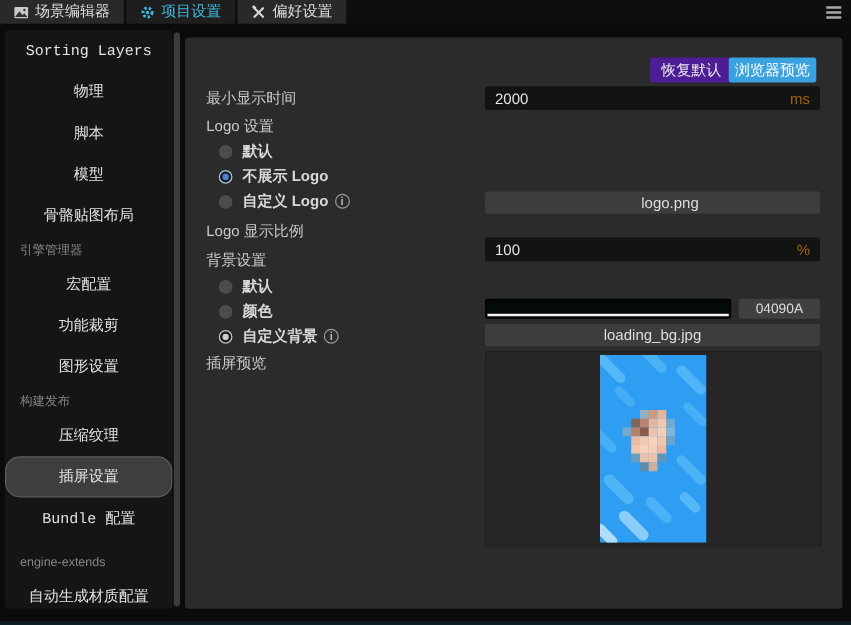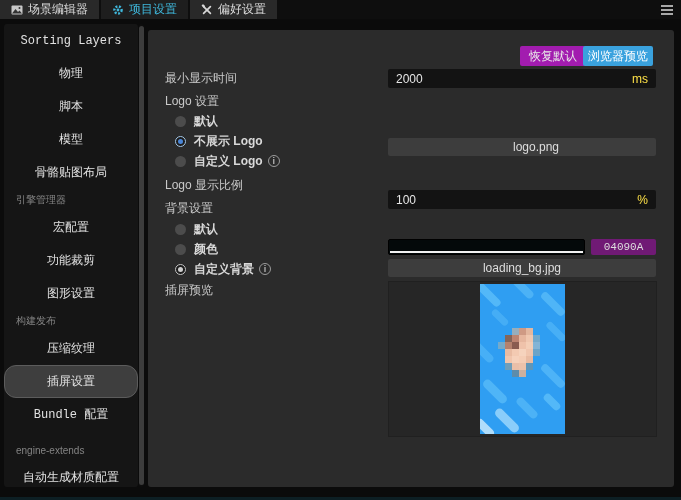--- a/index.html
+++ b/index.html
@@ -26,63 +26,63 @@
                  font-size:10px; color:#848484; }
   .side-header.mt { margin-top:8px; }
   .side-scroll { position:absolute; left:139px; top:24px; width:5px; height:463px; background:#0e0e0e; border-radius:3px; }
   .side-scroll .thumb { position:absolute; left:0; top:2px; width:5px; height:459px; background:#3c3c3c; border-radius:3px; }
 
   
   .main { position:absolute; left:148px; top:30px; width:526px; height:457px; background:#2b2b2b; border-radius:3px; }
 
   .btn { position:absolute; top:16px; height:20px; display:flex; align-items:center; justify-content:center;
          font-size:12px; border-radius:2px; cursor:pointer; }
-  .btn-reset { left:372px; width:66px; background:#a21caf; color:#e8e8e8; }
+  .btn-reset { left:372px; width:66px; background:#4c1d95; color:#e8e8e8; }
   .btn-preview { left:435px; width:70px; background:#3aa2de; color:#ffffff; }
 
   .lbl { position:absolute; left:17px; font-size:12px; color:#c9c9c9; white-space:nowrap; }
   #lbl-min-time   { top:40px; }
   #lbl-logo-sec   { top:63px; }
   #lbl-logo-scale { top:147px; }
   #lbl-bg-sec     { top:170px; }
   #lbl-preview    { top:252px; }
 
   .field { position:absolute; left:240px; width:268px; height:19px; background:#131313; border-radius:2px;
            display:flex; align-items:center; }
   .field input { background:transparent; border:none; outline:none; color:#e6e6e6; font-size:12px;
                  padding:0 8px; width:100%; font-family:inherit; }
-  .field .unit { position:absolute; right:8px; color:#fde047; font-size:12px;margin-left:8px; }
+  .field .unit { position:absolute; right:8px; color:#a16207; font-size:12px;margin-left:8px; }
   #field-min   { top:39px; }
   #field-scale { top:160px; }
 
   .file-btn { position:absolute; left:240px; width:268px; height:18px; background:#3d3d3d; border-radius:2px;
               color:#dedede; font-size:12px; display:flex; align-items:center; justify-content:center; cursor:pointer; }
-  #file-logo { top:108px;padding-left:28px; }
+  #file-logo { top:123px;padding-left:28px; }
   #file-bg   { top:229px; }
 
   .opts { position:absolute; left:0; width:240px;font-weight:bold; }
   #logo-options { top:81px; }
   #bg-options   { top:189px; }
   .radio-row { height:20px; display:flex; align-items:center; padding-left:27px; cursor:pointer; }
   .radio { width:11px; height:11px; border-radius:50%; background:#4c4c4c; flex:none; position:relative; }
   .radio.sel { background:#1c1c1c; }
   .radio.sel.sel-blue  { border:1px solid #a5c8e8; }
   .radio.sel.sel-white { border:1px solid #c4c4c4; }
   .radio.sel::after { content:""; position:absolute; left:2px; top:2px; width:5px; height:5px; border-radius:50%; }
   .radio.sel.sel-blue::after  { background:#4a86d8; }
   .radio.sel.sel-white::after { background:#cfcfcf; }
   .radio-label { font-size:12px; color:#d8d8d8; margin-left:8px; white-space:nowrap; }
   .info { width:12px; height:12px; border-radius:50%; border:1px solid #9a9a9a; color:#b5b5b5; font-size:9px;
           display:flex; align-items:center; justify-content:center; margin-left:5px; }
 
   .swatch { position:absolute; left:240px; top:209px; width:197px; height:16px; border:1px solid #000;
             border-radius:2px; cursor:pointer; }
   .swatch::after { content:""; position:absolute; left:1px; right:1px; bottom:1px; height:2px; background:#f2f2f2; }
-  .hexfield { position:absolute; left:443px; top:209px; width:65px; height:16px; background:#701a75; border-radius:2px;
-              display:flex; align-items:center;font-family:Liberation Mono, monospace; }
+  .hexfield { position:absolute; left:443px; top:209px; width:65px; height:16px; background:#404040; border-radius:2px;
+              display:flex; align-items:center; }
   .hexfield input { background:transparent; border:none; outline:none; color:#dddddd; font-size:11px;
                     width:100%; text-align:center; font-family:inherit; }
 
   .preview-panel { position:absolute; left:240px; top:251px; width:269px; height:156px; background:#262626;
                    border:1px solid #202020; }
   .preview-img { position:absolute; left:91px; top:2px; width:85px; height:150px; overflow:hidden; }
   .capsule { position:absolute; border-radius:99px; transform:rotate(45deg); }
   .px { position:absolute; }
 
   .bottom-strip { position:absolute; left:0; right:0; bottom:0; height:3px; background:#0d1f24; }

